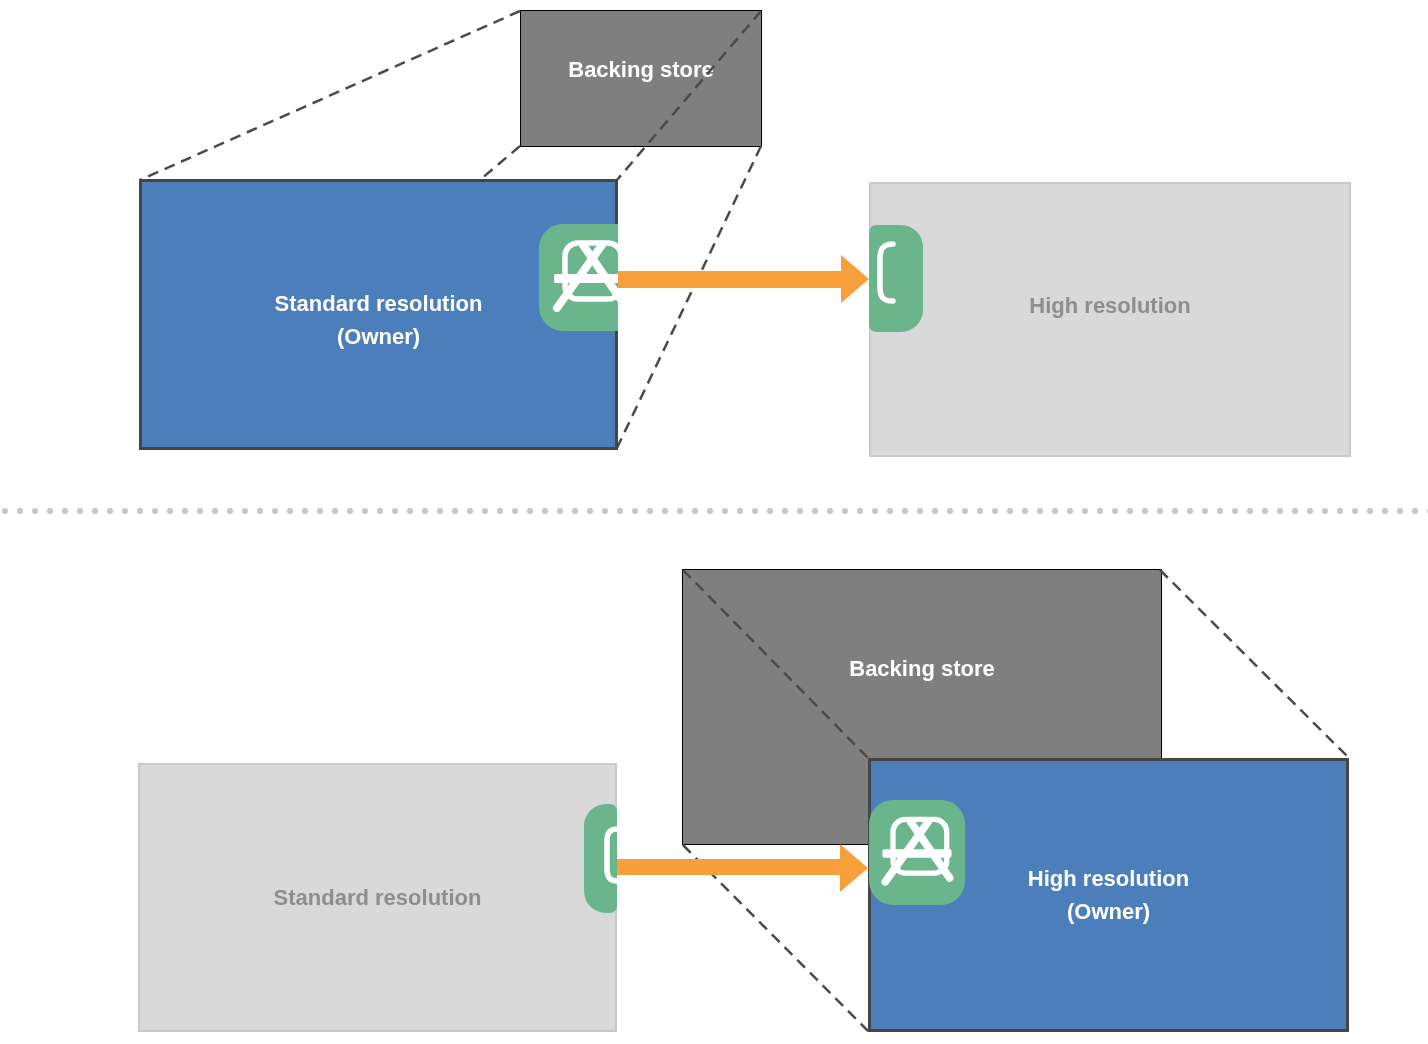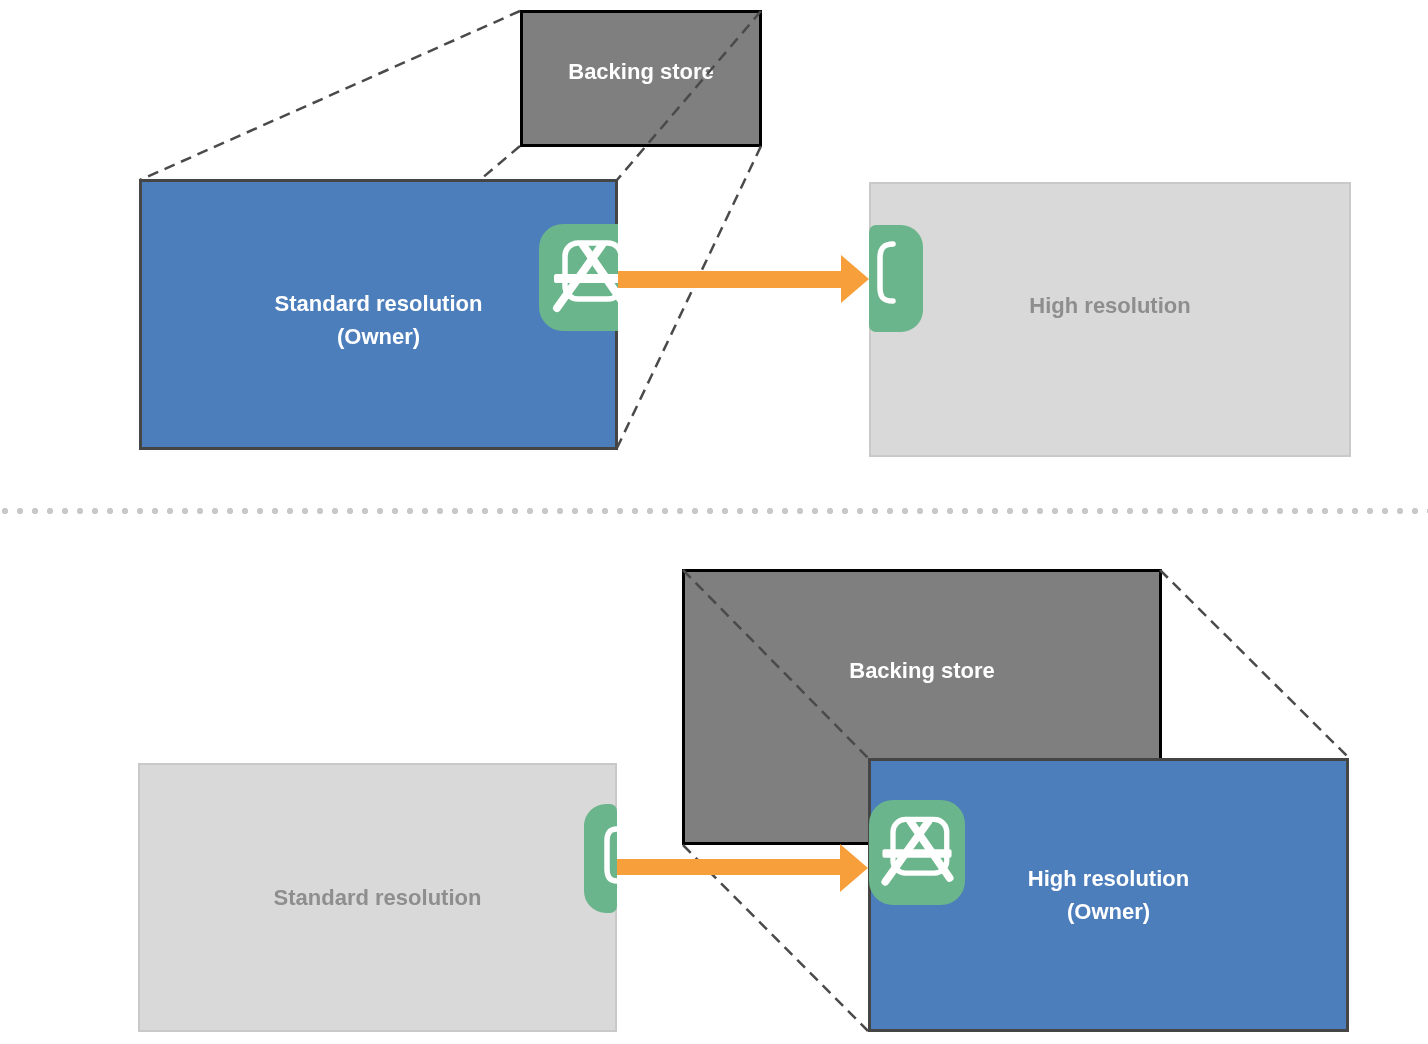--- a/index.html
+++ b/index.html
@@ -8,21 +8,21 @@
     --dash:#4a4a4a; --separator-dot:#c8c8c8;
   }
   html,body{margin:0;padding:0;background:#fff;}
   .canvas{
     position:relative; width:1428px; height:1044px; background:#fff; overflow:hidden;
     font-family:"Liberation Sans", sans-serif; font-weight:bold;
   }
   .box{position:absolute; box-sizing:border-box; z-index:1;}
   .box .lbl{display:block; text-align:center; font-size:22px; line-height:33px;}
   .backing{
-    background:var(--backing-gray); border:3px solid #000000; color:#fff;
+    background:var(--backing-gray); border:1px solid #000000; color:#fff;
   }
   .blue{
     background:var(--owner-blue); border:3px solid #454545; color:#fff;
     display:flex; flex-direction:column; align-items:center; justify-content:center;
   }
   .light{
     background:var(--display-light-gray); border:2px solid #c9c9c9; color:var(--muted-label);
     display:flex; align-items:center; justify-content:center;
   }
   .bs-top{left:520px; top:10px; width:242px; height:137px; padding-top:42px; font-size:21px; text-align:center;}

